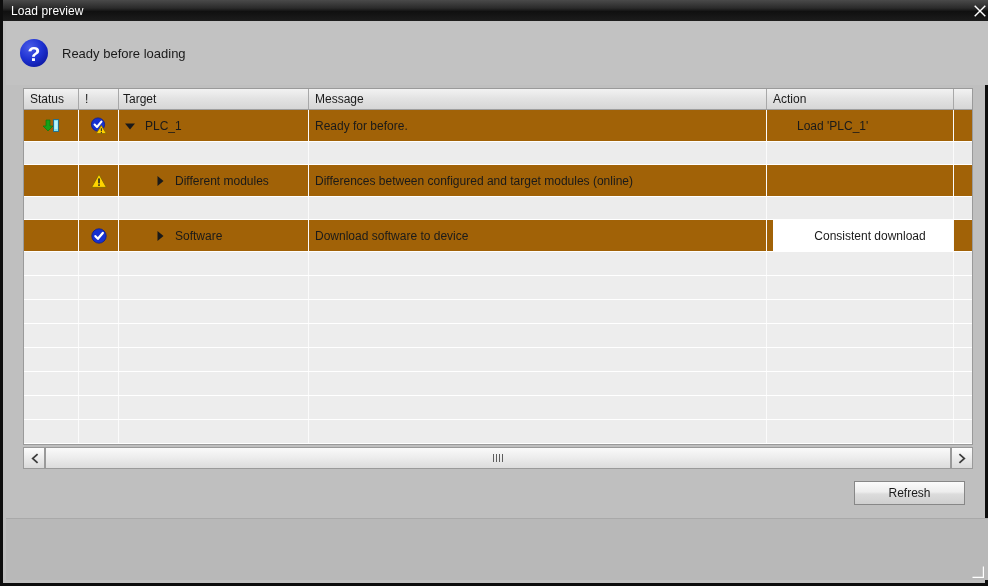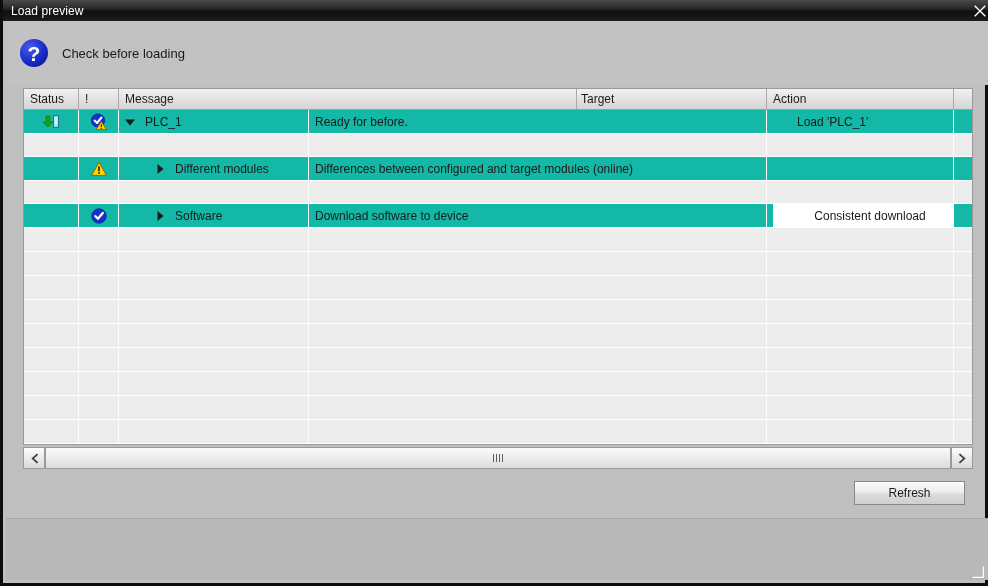--- a/index.html
+++ b/index.html
@@ -105,21 +105,21 @@
     white-space: nowrap;
   }
   .th:last-child { border-right: 0; }
 
   .tbody { position: relative; }
   .tr {
     display: flex;
     box-sizing: border-box;
     border-bottom: 1px solid #ffffff;
   }
-  .tr.content { height: 24px; background: #14b8a6; }
+  .tr.content { height: 32px; background: #a16207; }
   .tr.spacer  { height: 23px; background: #ececec; }
   .tr.blank   { height: 24px; background: #ededed; }
   .td {
     box-sizing: border-box;
     border-right: 1px solid #fbfbfb;
     display: flex;
     align-items: center;
     overflow: hidden;
     white-space: nowrap;
     font-size: 12px;
@@ -259,30 +259,30 @@
           <radialGradient id="qg" cx="35%" cy="30%" r="80%">
             <stop offset="0%" stop-color="#4a5ce8"></stop>
             <stop offset="55%" stop-color="#1e32d2"></stop>
             <stop offset="100%" stop-color="#0c17a0"></stop>
           </radialGradient>
         </defs>
         <circle cx="16" cy="16" r="14" fill="url(#qg)"></circle>
         <text x="16" y="24" font-family="Liberation Sans, sans-serif" font-size="21" font-weight="bold" fill="#ffffff" text-anchor="middle">?</text>
       </svg>
     </span>
-    <span class="caption">Check before loading</span>
+    <span class="caption">Ready before loading</span>
   </div>
 
   <div class="table-wrap">
 
     <div class="thead">
       <div class="th c-status">Status</div>
       <div class="th c-excl">!</div>
+      <div class="th c-target">Target</div>
       <div class="th c-msg">Message</div>
-      <div class="th c-target">Target</div>
       <div class="th c-action">Action</div>
       <div class="th c-end"></div>
     </div>
 
     <div class="tbody" id="tbody">
         <div class="tr content">
           <div class="td c-status">
             <svg width="18" height="16" viewBox="0 0 18 16">
               <path d="M4 2 L4 8 L1 8 L6 13 L11 8 L8 8 L8 2 Z" fill="#18a018" stroke="#0d7a0d" stroke-width="0.7"></path>
               <rect x="11.5" y="1.5" width="5" height="12" fill="#7ee8f5" stroke="#2b6f88" stroke-width="1"></rect>

